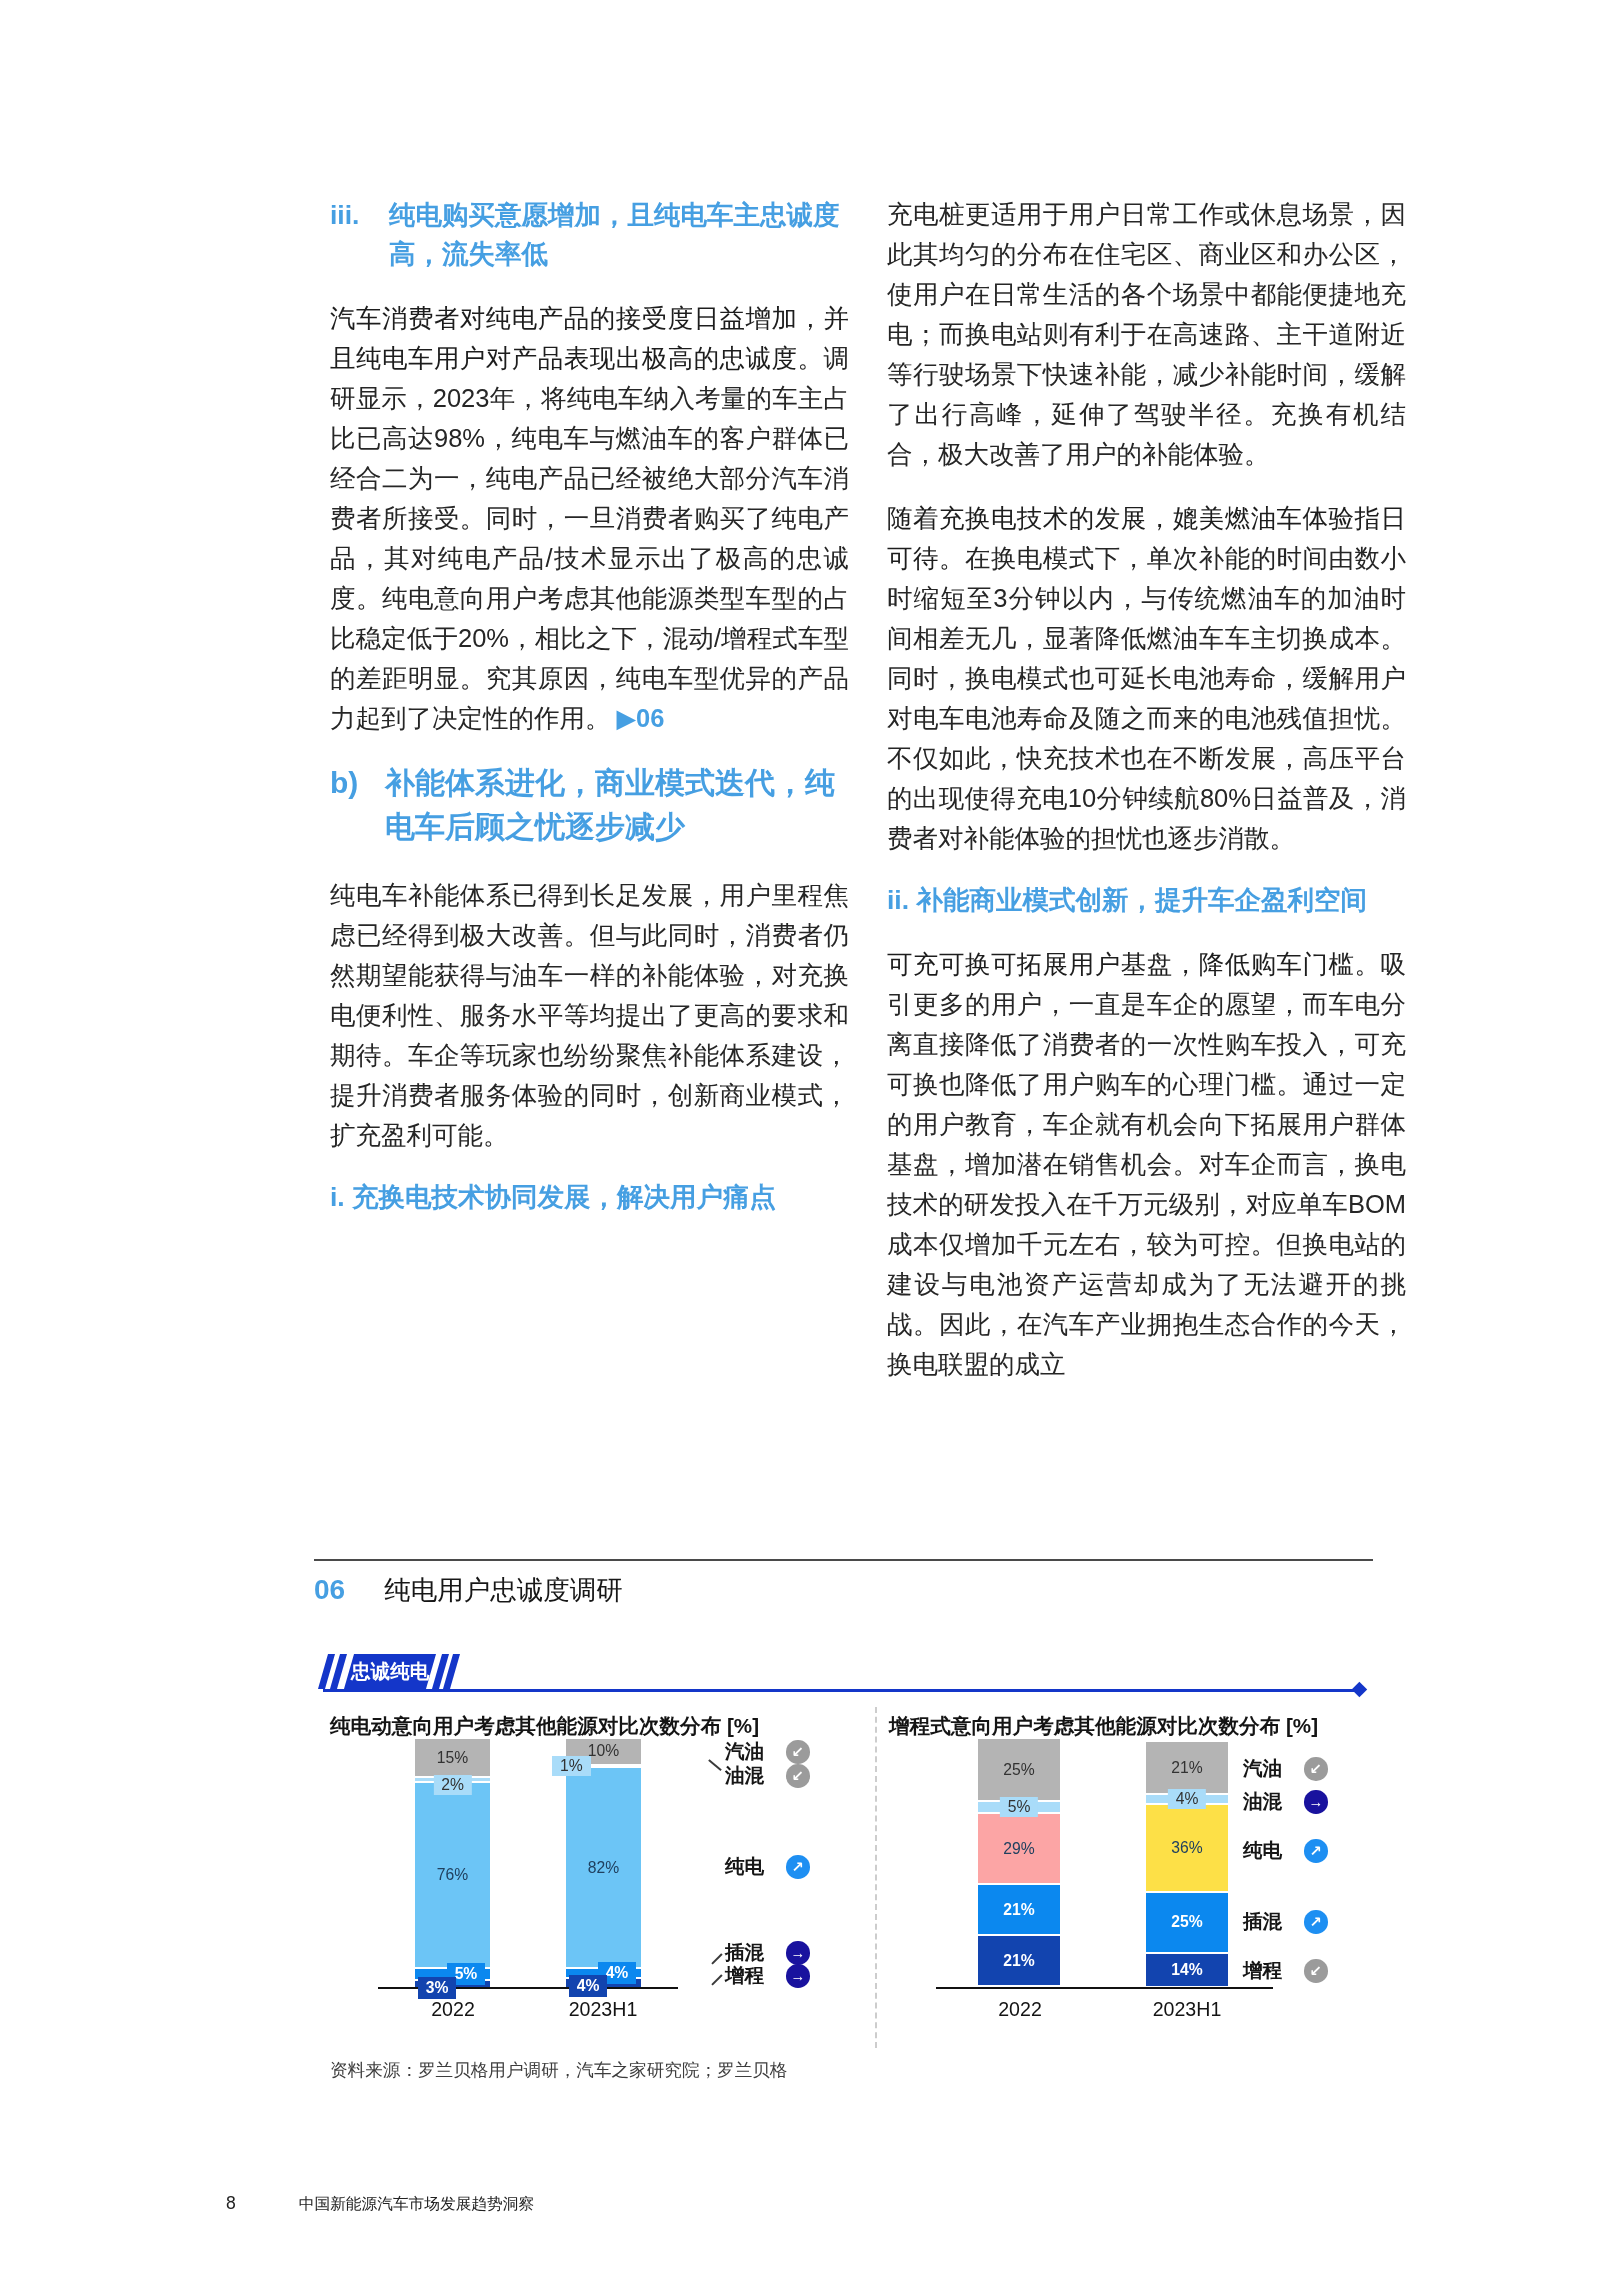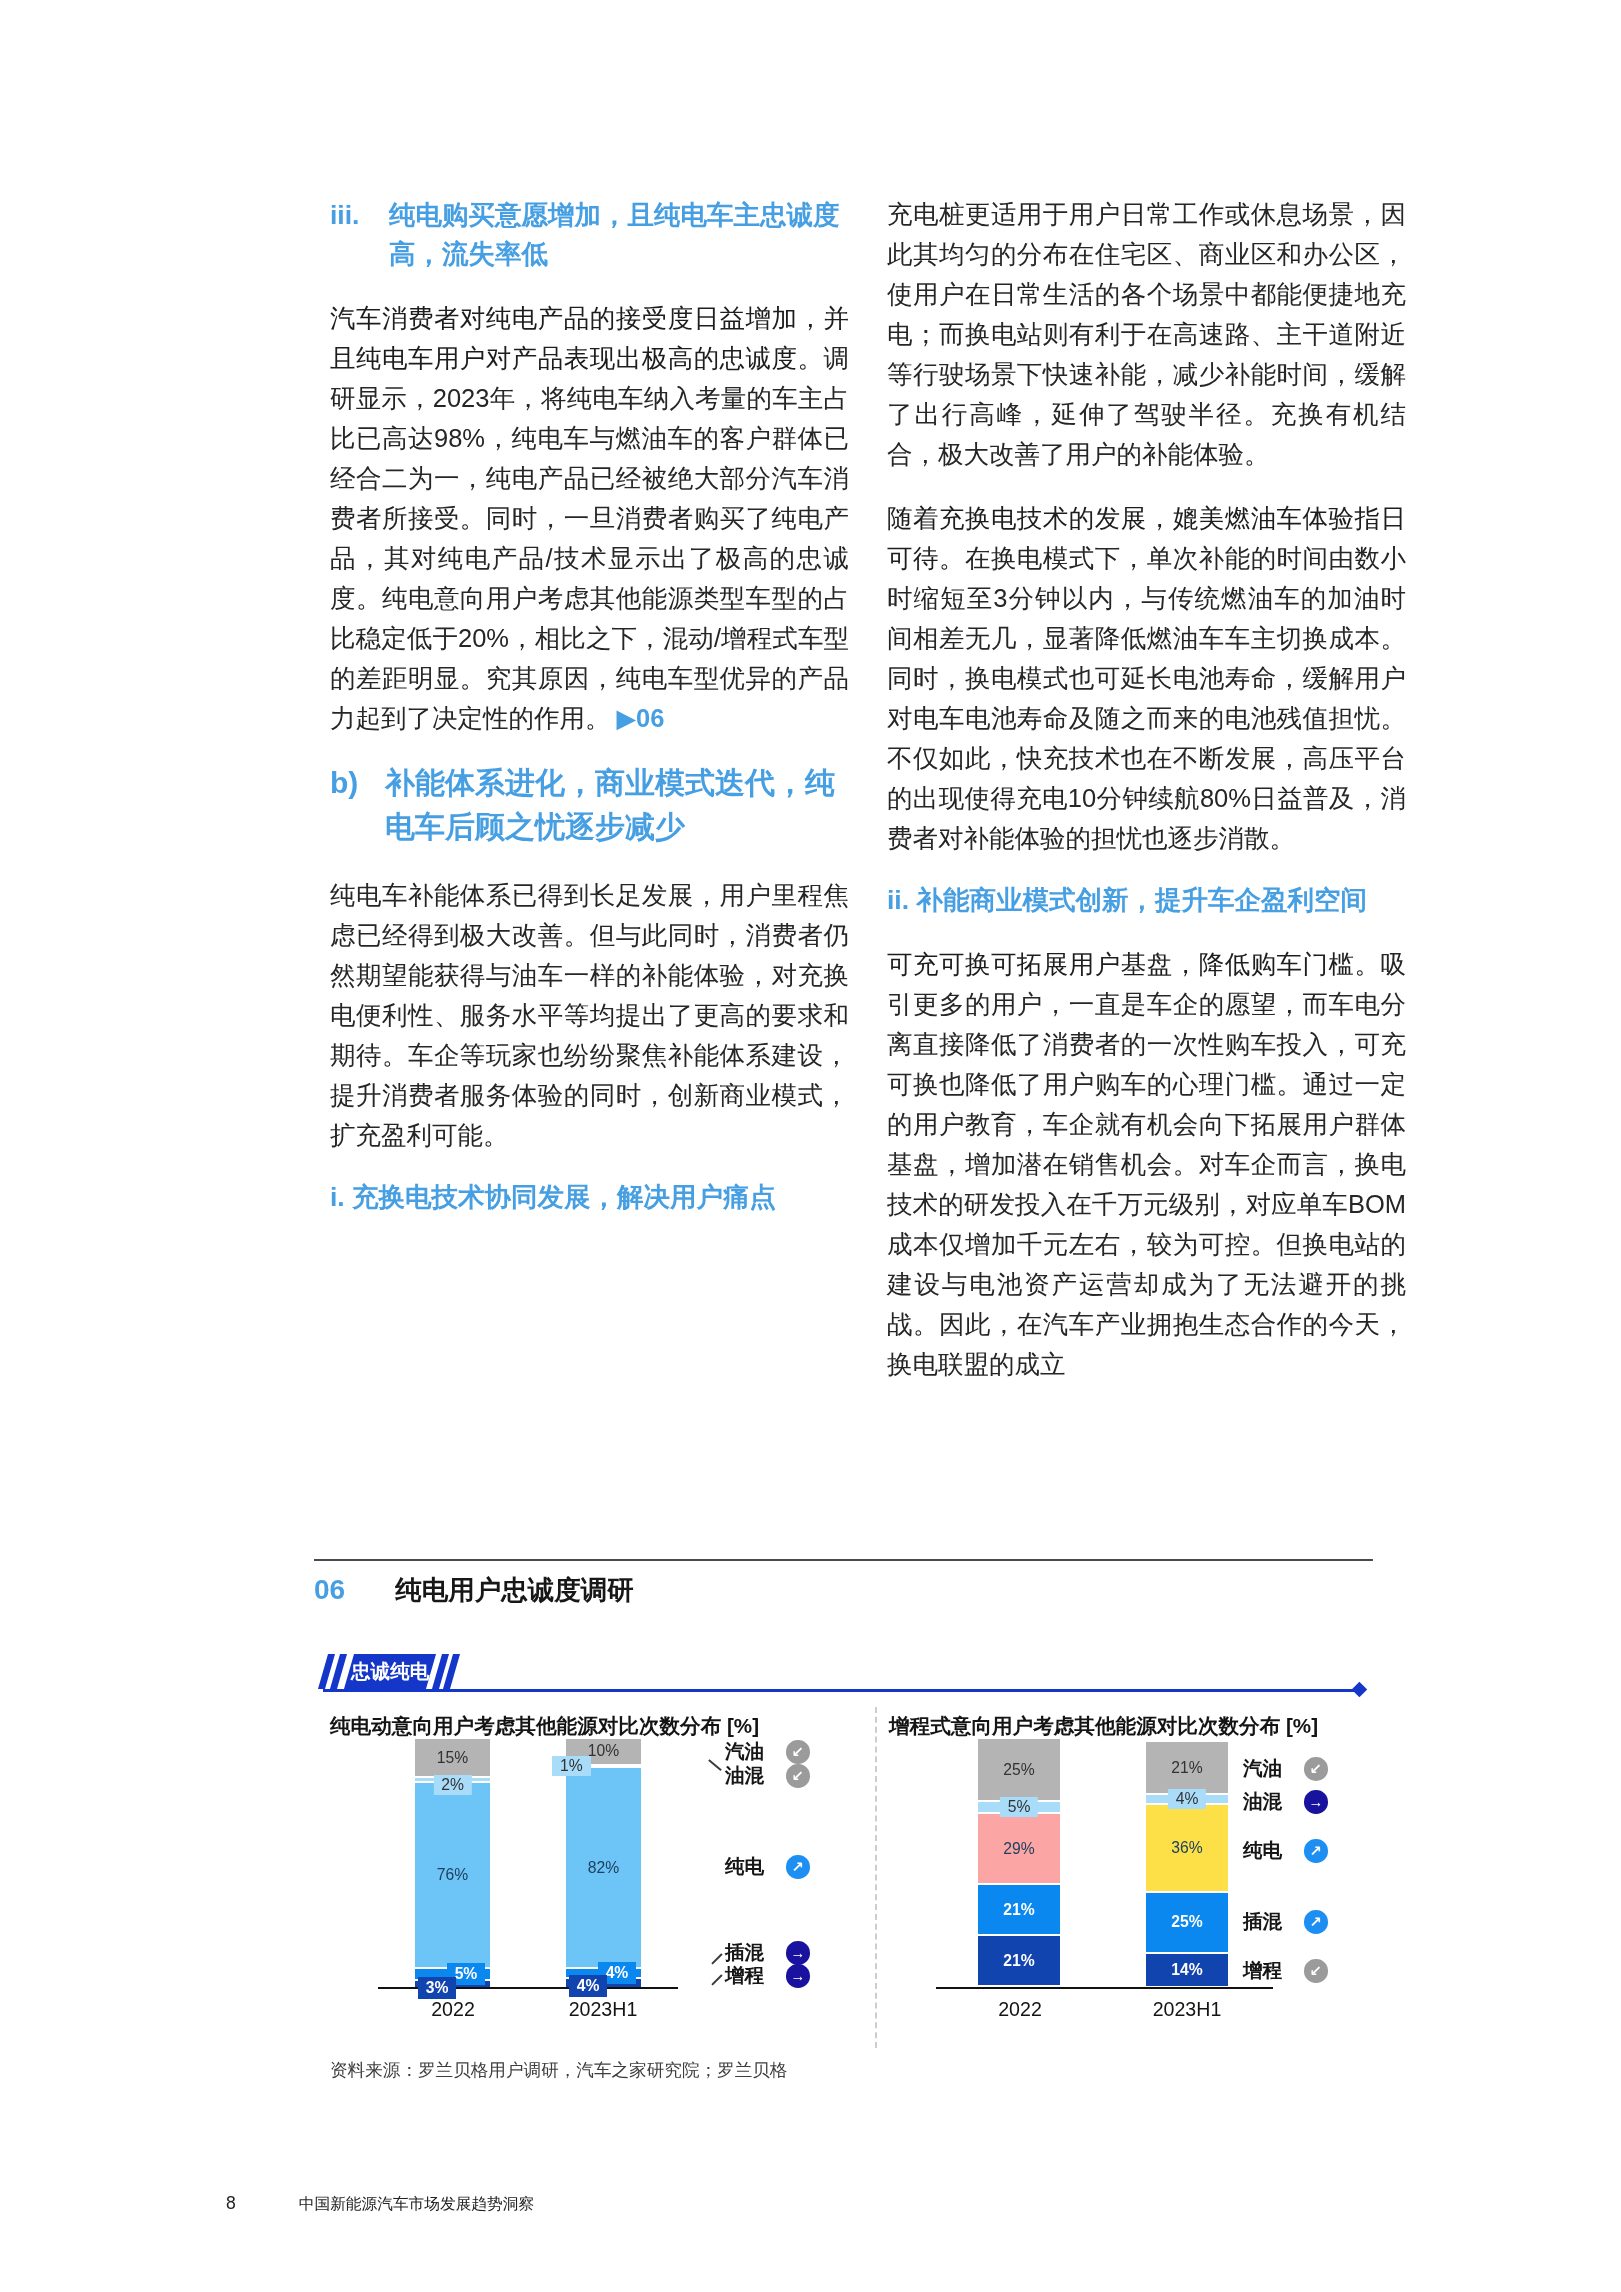--- a/index.html
+++ b/index.html
@@ -16,23 +16,23 @@
   .h-blue{color:#469fe2;font-weight:bold;font-size:26.5px;line-height:39px;margin:2px 0 23.5px 0;text-align:left;}
   .h-hang{display:flex;}
   .h-hang .marker{flex:0 0 59px;}
   .h-hang .htext{flex:1;}
   .h-big{color:#469fe2;font-weight:bold;font-size:30px;line-height:44px;margin:7.8px 0 25.5px 0;text-align:left;display:flex;}
   .h-big .marker{flex:0 0 55px;}
   .ref{color:#469fe2;font-weight:bold;margin-left:5.9px;white-space:nowrap;}
 
   
   .exhibit-rule{position:absolute;left:314px;top:1559px;width:1059px;height:2px;background:#4a4a4a;}
-  .exhibit-header{position:absolute;left:314px;top:1572px;display:flex;gap:50px;align-items:baseline;}
+  .exhibit-header{position:absolute;left:314px;top:1572px;display:flex;gap:27px;align-items:baseline;}
   .exhibit-num{color:#469fe2;font-weight:bold;font-size:28px;}
-  .exhibit-title{color:#171717;font-weight:bold;font-size:26.5px;}
+  .exhibit-title{color:#171717;font-weight:normal;font-size:26.5px;margin-left:12px;}
 
   
   .banner{position:absolute;left:323px;top:1654px;width:1039px;height:35px;}
   .banner .stripe{position:absolute;top:0;width:6.9px;height:35px;background:#1436c9;transform:skewX(-16deg);}
   .banner .s1{left:0px;} .banner .s2{left:11.8px;}
   .banner .s3{left:114px;} .banner .s4{left:125px;}
   .banner .badge{position:absolute;left:25.5px;top:0;width:82px;height:35px;background:#1436c9;transform:skewX(-16deg);
                  display:flex;align-items:center;justify-content:center;}
   .banner .badge-inner{transform:skewX(16deg);color:#ffffff;font-weight:bold;font-size:19.6px;white-space:nowrap;}
   .banner .strip{position:absolute;left:137px;top:1px;width:902px;height:34px;

